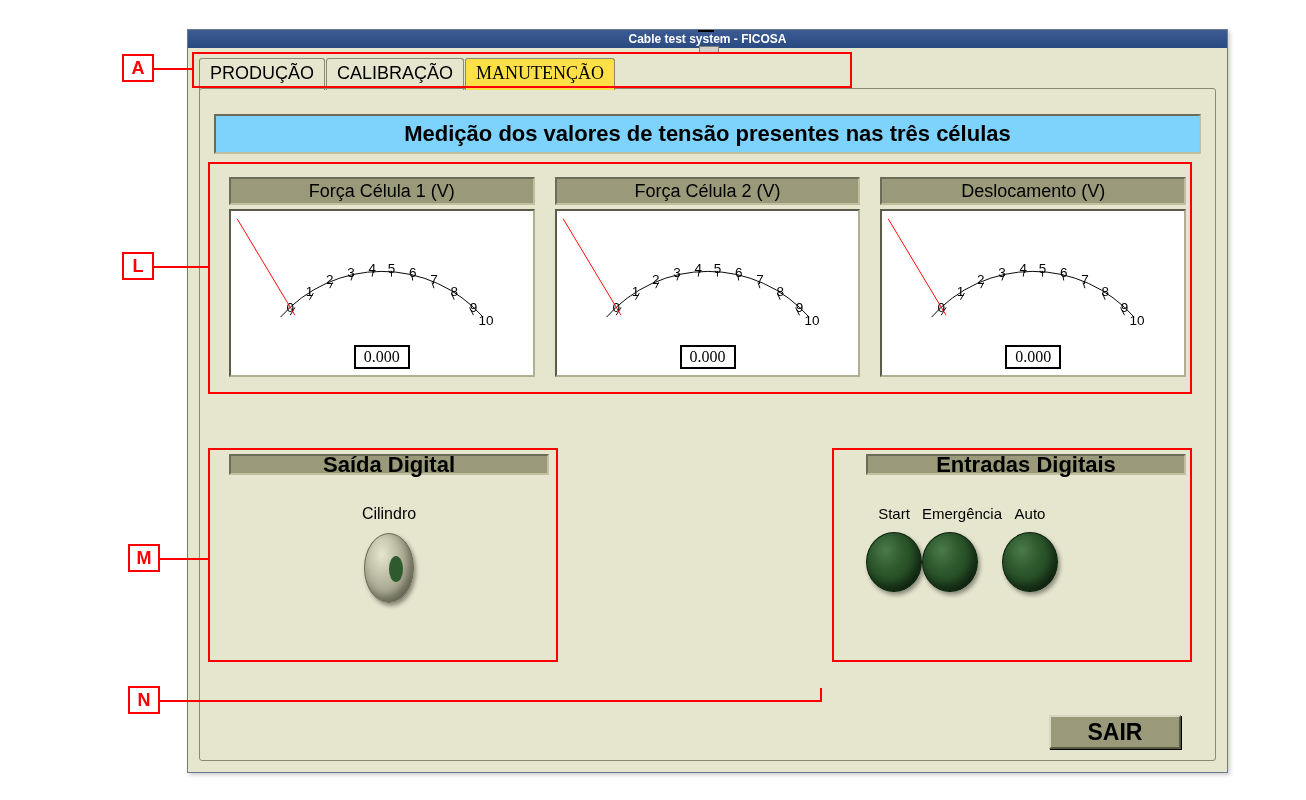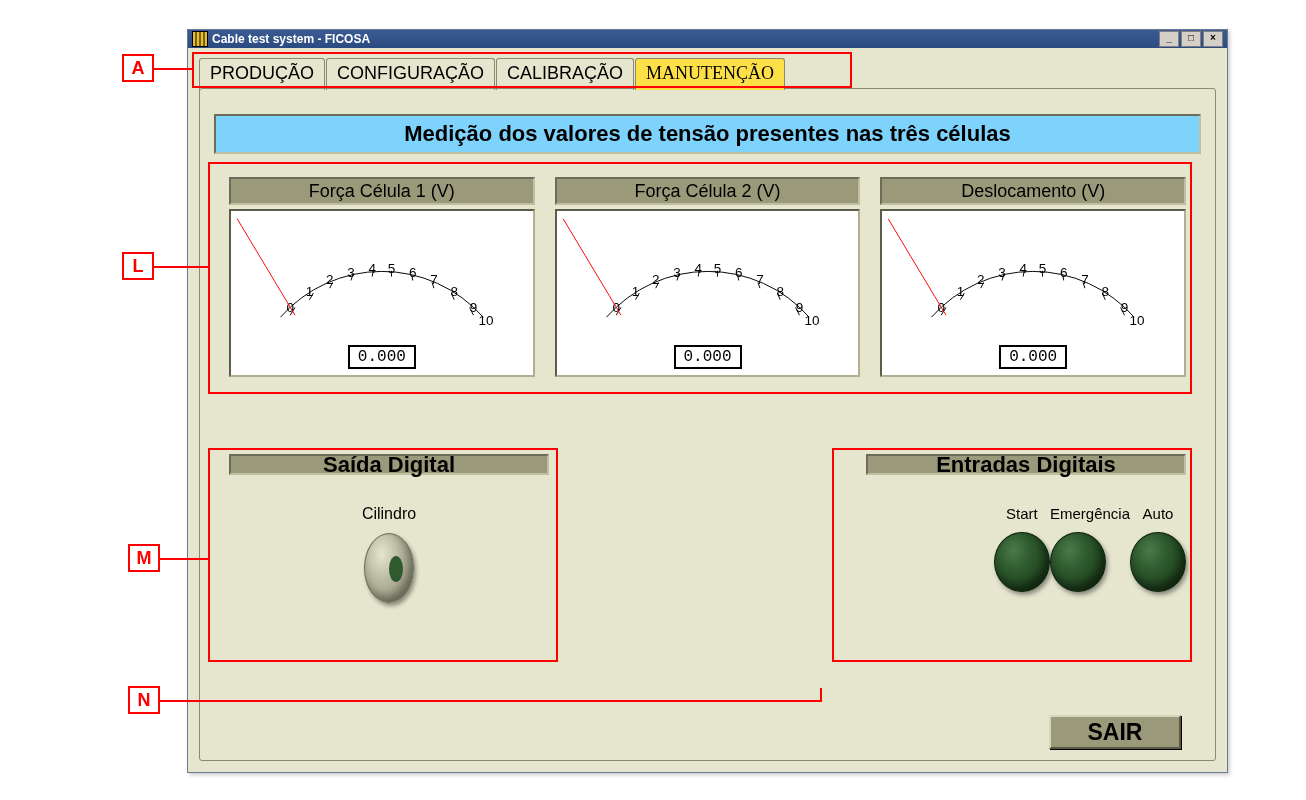--- a/index.html
+++ b/index.html
@@ -5,21 +5,21 @@
   * { box-sizing: border-box; margin: 0; padding: 0; font-family: Arial, Helvetica, sans-serif; }
   body { background: #fff; width: 1306px; height: 800px; position: relative; }
 
   
   .callout { position:absolute; border:2px solid red; background:#fff; color:red; font-weight:bold; font-size:18px; width:32px; height:28px; display:flex; align-items:center; justify-content:center; z-index:100; }
   .callout-line { position:absolute; background:red; z-index:99; }
   .redbox { position:absolute; border:2px solid red; pointer-events:none; z-index:50; }
 
   
   .window { position:absolute; left:187px; top:29px; width:1041px; height:744px; border:1px solid #6a7a90; background:#e6e6cf; box-shadow:2px 2px 4px rgba(0,0,0,.2);}
-  .titlebar { height:18px; background:linear-gradient(to bottom,#3b5b92,#2a4a82); color:#fff; display:flex; align-items:center; padding:0 4px; font-size:12px; font-weight:bold;}
+  .titlebar { height:18px; background:linear-gradient(to bottom,#3b5b92,#2a4a82); color:#fff; display:flex; align-items:center; padding:0 4px; font-size:12px; font-weight:bold;flex-direction:column;}
   .titlebar .icon { width:16px; height:16px; margin-right:4px; background:
     repeating-linear-gradient(90deg,#e0c040 0 2px,#806000 2px 4px);
     border:1px solid #000;}
   .titlebar .spacer{flex:1;}
   .winbtn { width:20px; height:16px; background:#d4d0c8; border:1px solid #808080; margin-left:2px; font-size:10px; line-height:12px; text-align:center; color:#000; font-family:Arial; font-weight:bold; cursor:pointer;}
   
   .client { position:absolute; left:1px; right:1px; top:22px; bottom:1px; background:#e6e6cf; }
 
   
   .tabrow { position:absolute; left:10px; top:6px; display:flex;text-align:center; }
@@ -28,34 +28,34 @@
   .tabpane-border { position:absolute; left:10px; right:10px; top:36px; bottom:10px; border:1px solid #8a8a6e; border-radius:3px; }
 
   
   .heading { position:absolute; left:25px; right:25px; top:62px; height:40px; background:#7dd3fc; border:2px inset #c0c0a0; display:flex; align-items:center; justify-content:center; font-size:22px; font-weight:bold; color:#000;}
 
   
   .gauges { position:absolute; left:40px; top:125px; right:40px; height:200px; display:flex; gap:20px;}
   .gauge { flex:1; display:flex; flex-direction:column; align-items:stretch;}
   .gauge-title { height:28px; background:#9a9a7a; border:2px inset #c0c0a0; display:flex; align-items:center; justify-content:center; font-size:18px; color:#000; margin-bottom:4px;}
   .gauge-body { flex:1; background:#fff; border:2px inset #b0b090; position:relative; overflow:hidden;}
-  .gauge-readout { position:absolute; bottom:6px; left:50%; transform:translateX(-50%); background:#fff; border:2px solid #000; padding:1px 8px; font-size:16px; font-family:Liberation Mono, monospace; }
+  .gauge-readout { position:absolute; bottom:6px; left:50%; transform:translateX(-50%); background:#fff; border:2px solid #000; padding:1px 8px; font-size:16px; font-family:Liberation Serif, serif; }
 
   
   .panel { position:absolute; }
   .panel .panel-head { height:21px; background:#9a9a7a; border:2px inset #c0c0a0; display:flex; align-items:center; justify-content:center; font-size:22px; font-weight:bold; color:#000;}
   #panel-left { left:40px; top:402px; width:320px; height:230px; }
   #panel-right { right:40px; top:402px; width:320px; height:230px; }
 
   .cilindro-wrap { text-align:center; margin-top:30px; }
   .cilindro-label { font-size:16px; color:#000; margin-bottom:10px;}
   .toggle-btn { width:50px; height:70px; border-radius:50%/50%; background:radial-gradient(ellipse at 35% 30%, #e6e6cf 0%, #b8b8a0 40%, #8a8a72 100%); border:1px solid #6a6a52; box-shadow:inset -4px -6px 8px rgba(0,0,0,.35), 2px 3px 4px rgba(0,0,0,.4); display:inline-block; position:relative; cursor:pointer;}
   .toggle-btn::after{content:"";position:absolute; right:10px; top:22px; width:14px; height:26px; background:#2e5a2e; border-radius:50%;}
 
-  .leds { display:flex; justify-content:flex-end; margin-top:30px; }
+  .leds { display:flex; justify-content:flex-start; margin-top:30px; }
   .led-wrap{ text-align:center; }
   .led-label{ font-size:15px; color:#000; margin-bottom:10px; }
   .led { width:56px; height:60px; border-radius:50%; background:radial-gradient(ellipse at 35% 30%, #4a7a4a 0%, #2e5a2e 35%, #173a17 100%); border:1px solid #0a200a; box-shadow:inset -4px -6px 10px rgba(0,0,0,.5), 2px 3px 4px rgba(0,0,0,.4);}
 
   .sair-btn { position:absolute; right:45px; bottom:22px; width:132px; height:34px; background:#9a9a7a; border-top:2px solid #d6d6be; border-left:2px solid #d6d6be; border-right:2px solid #5a5a42; border-bottom:2px solid #5a5a42; font-size:23px; font-weight:bold; display:flex; align-items:center; justify-content:center; cursor:pointer; color:#000; box-shadow:1px 1px 0 #000;}
 
 </style>
 </head>
 <body>
 
@@ -83,21 +83,20 @@
     <span>Cable test system - FICOSA</span>
     <span class="spacer"></span>
     <span class="winbtn">_</span>
     <span class="winbtn">□</span>
     <span class="winbtn">×</span>
   </div>
 
   <div class="client">
     <div class="tabrow">
       <div class="tab">PRODUÇÃO</div>
-      <div class="tab">CONFIGURAÇÃO</div>
       <div class="tab">CALIBRAÇÃO</div>
       <div class="tab active">MANUTENÇÃO</div>
     </div>
     <div class="tabpane-border"></div>
 
     <div class="heading">Medição dos valores de tensão presentes nas três células</div>
 
     <div class="gauges">
       <div class="gauge">
         <div class="gauge-title">Força Célula 1 (V)</div>

